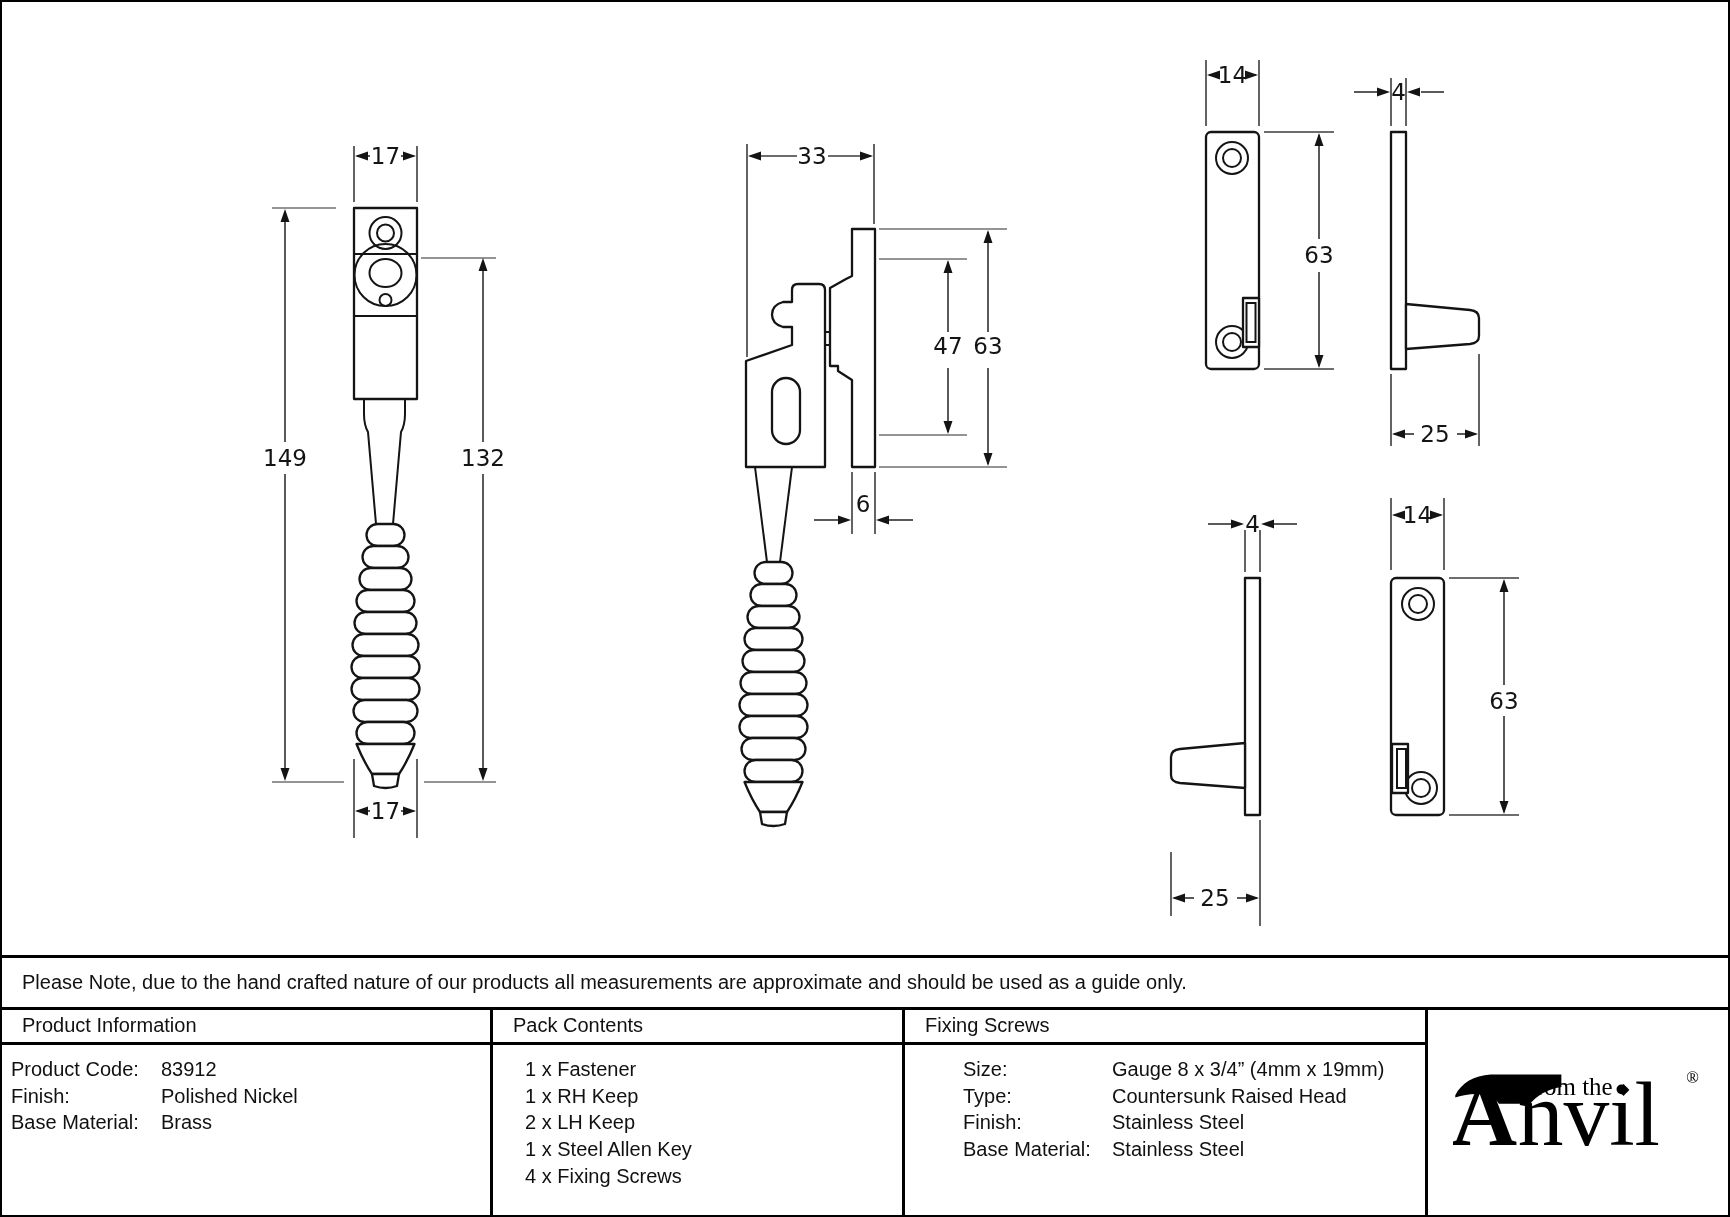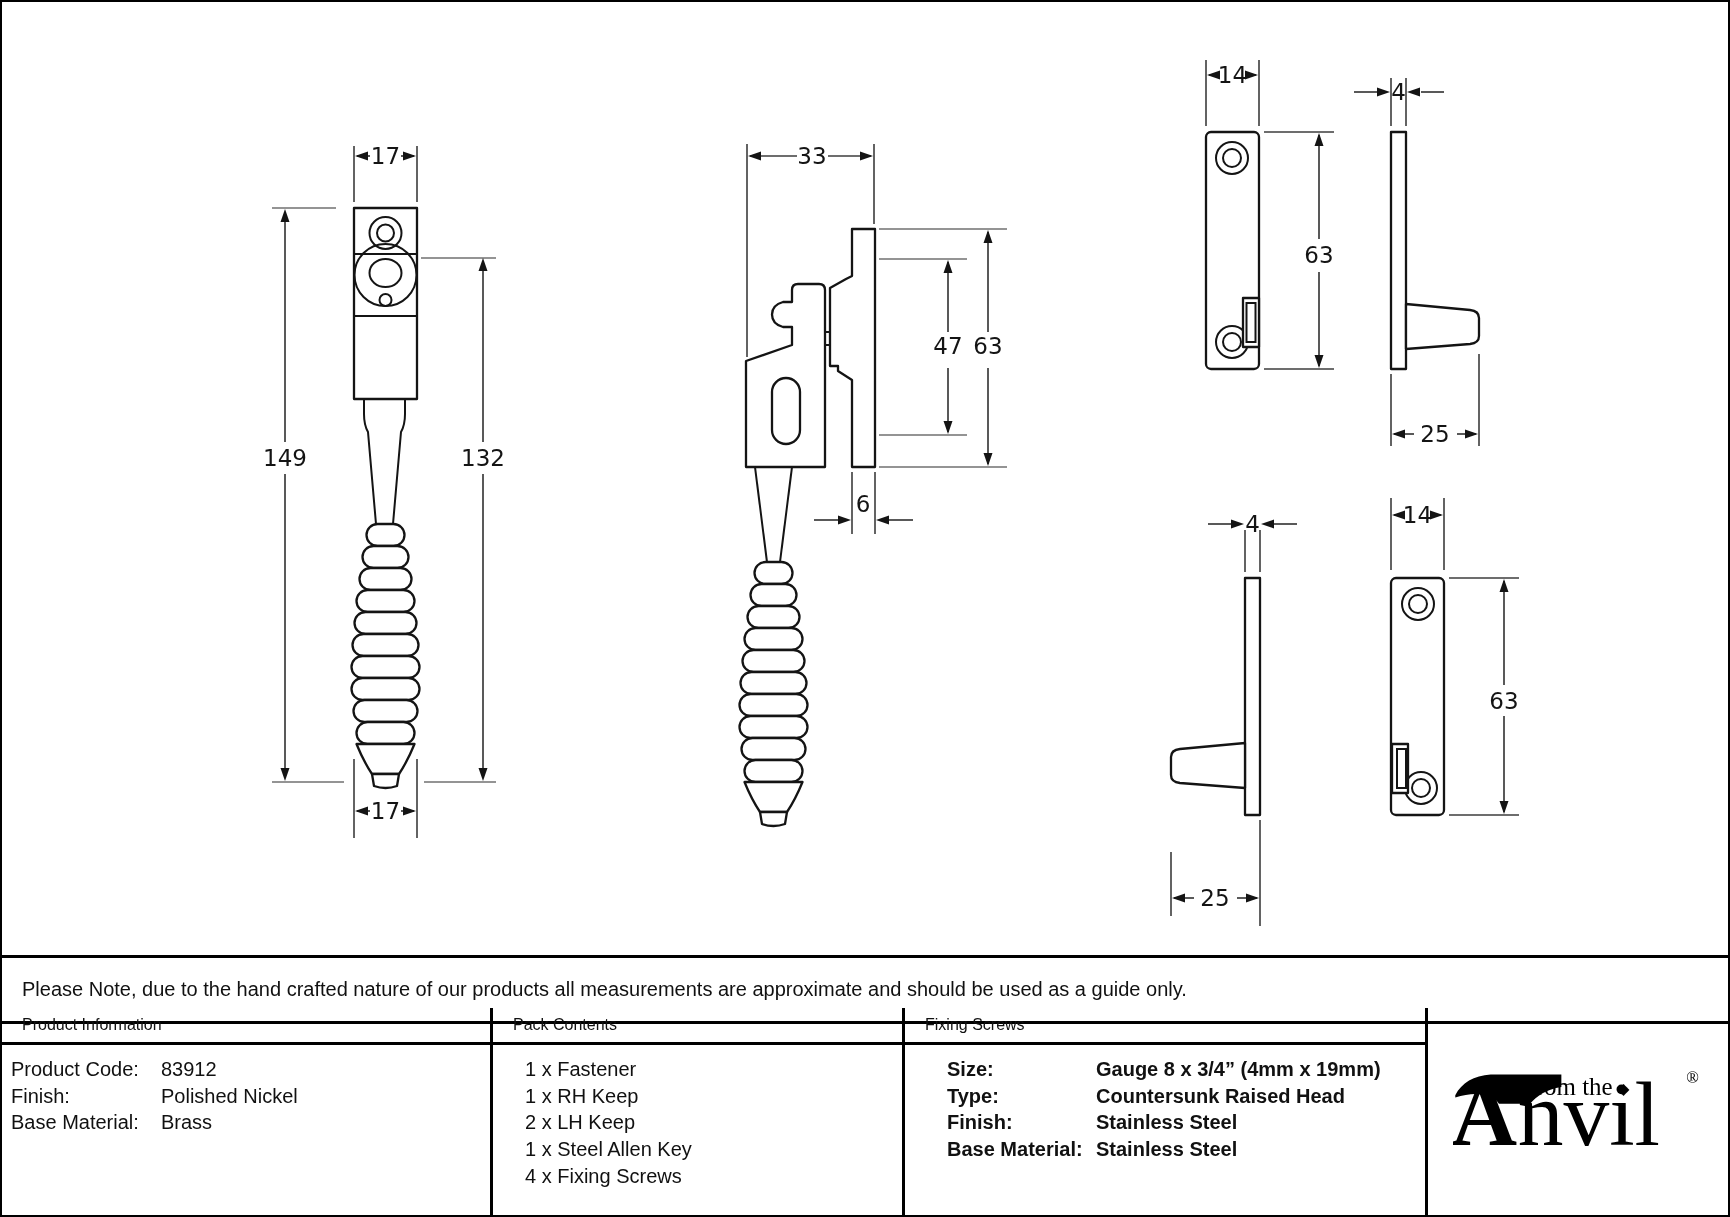--- a/index.html
+++ b/index.html
@@ -10,34 +10,34 @@
   }
   .drawing{position:absolute;left:0;top:0;}
   .drawing .outline{fill:#fff;stroke:#141414;stroke-width:2.3;stroke-linejoin:round;}
   .drawing .thin{fill:none;stroke:#141414;stroke-width:2;}
   .drawing .dim{stroke:#3c3c3c;stroke-width:1.7;fill:none;}
   .drawing .ext{stroke:#3c3c3c;stroke-width:1.6;fill:none;}
   .drawing .gext{stroke:#949494;stroke-width:2.2;fill:none;}
   .drawing .ah{fill:#141414;stroke:none;}
   .drawing text{font-family:"DejaVu Sans",sans-serif;font-size:23px;fill:#141414;text-anchor:middle;}
   .note-bar{
-    position:absolute;left:0;right:0;top:953px;height:69px;box-sizing:border-box;
+    position:absolute;left:0;right:0;top:953px;height:55px;box-sizing:border-box;
     border-top:3px solid #000;border-bottom:3px solid #000;
     display:flex;align-items:center;padding-left:20px;font-size:20px;
   }
   .info-table{
     position:absolute;left:0;right:0;top:1006px;bottom:0;
     display:grid;grid-template-columns:491px 412px 523px 1fr;grid-template-rows:37px 1fr;
   }
   .cell{box-sizing:border-box;border-right:3px solid #000;}
-  .th{display:flex;align-items:center;padding-left:20px;font-size:16px;border-bottom:3px solid #000;}
+  .th{display:flex;align-items:center;padding-left:20px;font-size:20px;border-bottom:3px solid #000;}
   .td{padding-top:11px;font-size:20px;line-height:26.7px;}
   .td.c1{padding-left:9px;}
   .td.c2{padding-left:32px;}
-  .td.c3{padding-left:42px;font-weight:bold;}
+  .td.c3{padding-left:58px;}
   .kv .k{display:inline-block;width:150px;}
   .kv .k3{display:inline-block;width:149px;}
   .logo-cell{
     grid-column:4;grid-row:1/3;border-right:none;
     display:flex;align-items:center;justify-content:center;
   }
   .logo-cell svg{display:block;}
   .logo-serif{font-family:"Liberation Serif",serif;}
 </style>
 </head>

